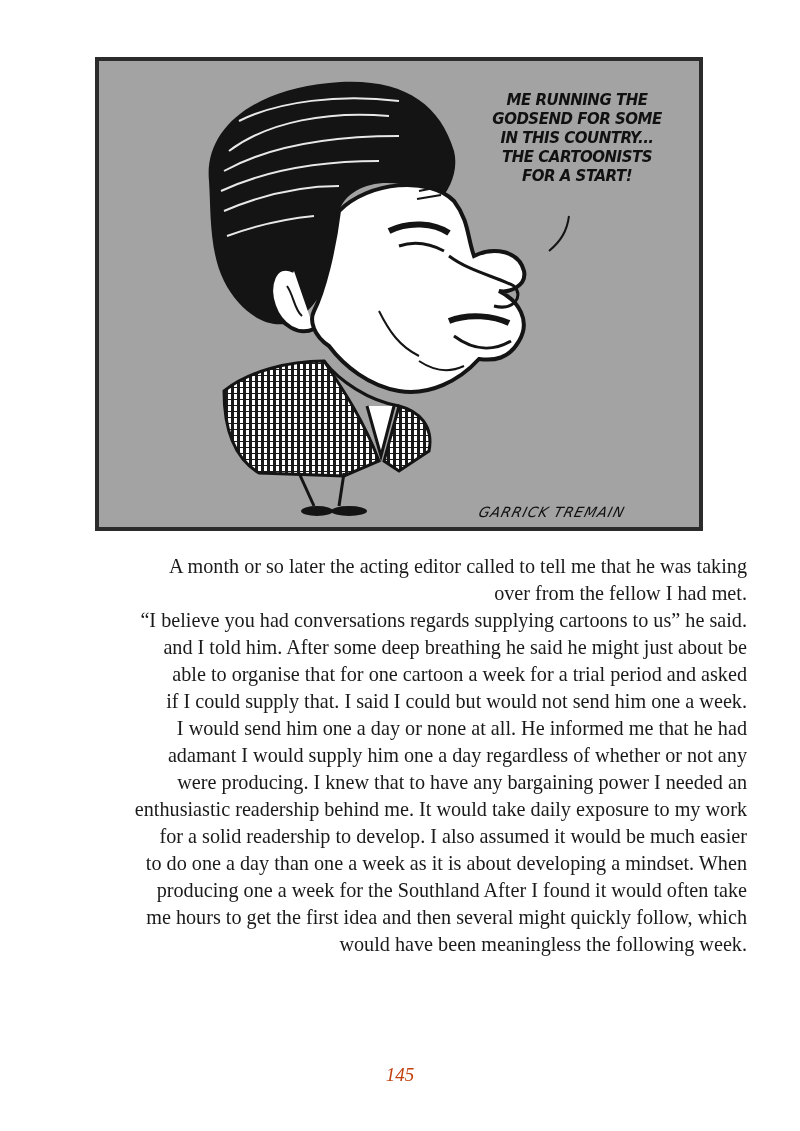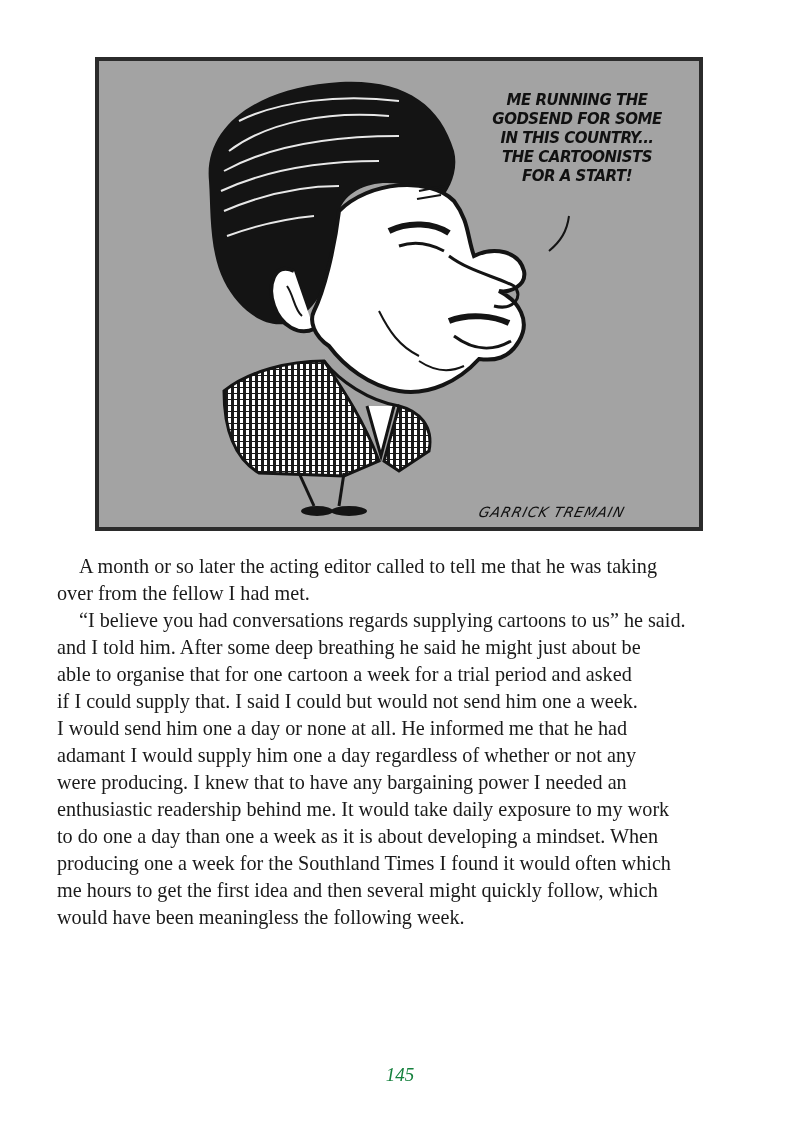--- a/index.html
+++ b/index.html
@@ -63,33 +63,34 @@
       left: 57px;
       top: 553px;
       width: 690px;
       font-size: 20.2px;
       line-height: 27px;
       color: #1a1a1a;
     }
     .body-text .line {
       white-space: nowrap;
       display: block;
+      text-align: right;
     }
     .body-text .indent {
       padding-left: 22px;
     }
     .page-number {
       position: absolute;
       left: 0;
       width: 800px;
       top: 1064px;
       text-align: center;
       font-style: italic;
       font-size: 19px;
-      color: #15803d;
+      color: #c2410c;
     }
   </style>
 </head>
 <body>
 
 <div class="cartoon-frame">
   <svg width="600" height="466" viewBox="0 0 600 466">
 
     <path d="M110 120 C 105 70, 150 30, 230 22 C 300 15, 340 40, 355 90 C 360 110, 350 130, 340 140 C 300 110, 250 120, 240 150 C 235 200, 230 240, 195 260 C 170 272, 140 250, 125 220 C 110 190, 112 150, 110 120 Z" fill="#141414"></path>
 
@@ -157,19 +158,20 @@
   <span class="line indent">A month or so later the acting editor called to tell me that he was taking</span>
   <span class="line">over from the fellow I had met.</span>
   <span class="line indent">“I believe you had conversations regards supplying cartoons to us” he said.</span>
   <span class="line">and I told him. After some deep breathing he said he might just about be</span>
   <span class="line">able to organise that for one cartoon a week for a trial period and asked</span>
   <span class="line">if I could supply that. I said I could but would not send him one a week.</span>
   <span class="line">I would send him one a day or none at all. He informed me that he had</span>
   <span class="line">adamant I would supply him one a day regardless of whether or not any</span>
   <span class="line">were producing. I knew that to have any bargaining power I needed an</span>
   <span class="line">enthusiastic readership behind me. It would take daily exposure to my work</span>
+  <span class="line">for a solid readership to develop. I also assumed it would be much easier</span>
   <span class="line">to do one a day than one a week as it is about developing a mindset. When</span>
-  <span class="line">producing one a week for the Southland Times I found it would often which</span>
+  <span class="line">producing one a week for the Southland After I found it would often take</span>
   <span class="line">me hours to get the first idea and then several might quickly follow, which</span>
   <span class="line">would have been meaningless the following week.</span>
 </div>
 
 <div class="page-number">145</div>
 
 </body></html>

